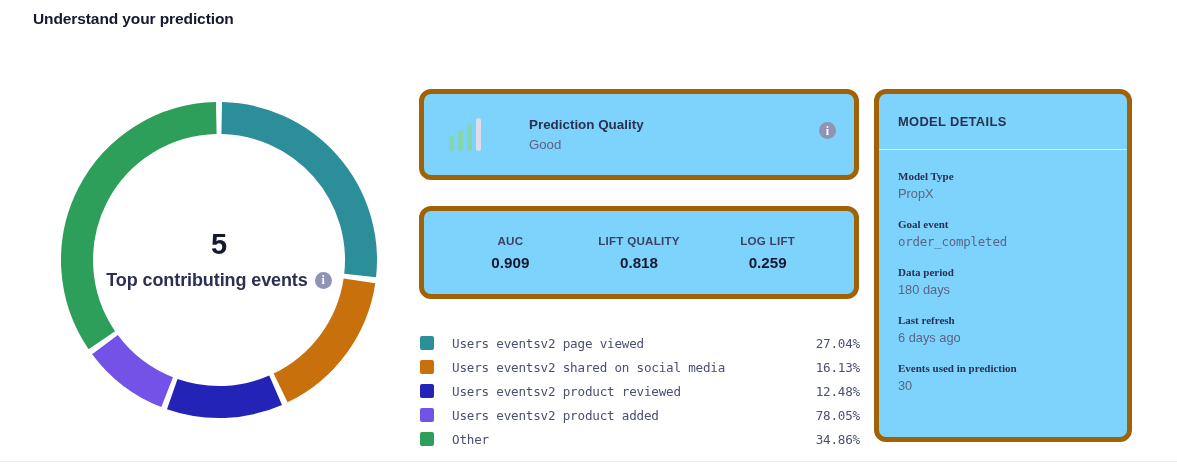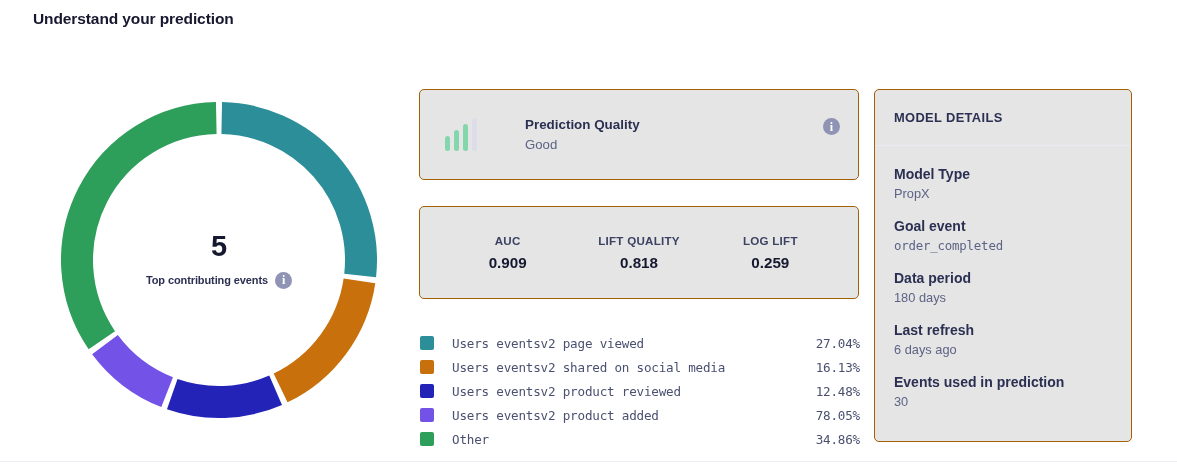--- a/index.html
+++ b/index.html
@@ -63,21 +63,21 @@
     color: #15182e;
     line-height: 1;
     margin-bottom: 11px;
   }
   .donut-label-row {
     display: flex;
     align-items: center;
     gap: 7px;
   }
   .donut-label {
-    font-size: 11px;
+    font-size: 18px;
     font-weight: bold;
     color: #2b3052;
     letter-spacing: -0.1px;
   }
 
   
   .info-icon {
     display: inline-block;
     width: 17px; height: 17px;
     border-radius: 50%;
@@ -94,23 +94,23 @@
     font-family: "Liberation Serif", serif;
     font-size: 12px;
     font-weight: bold;
     color: #ffffff;
     line-height: 1;
   }
 
   
   .card {
     position: absolute;
-    background: #e5e5e5;
-    border: 1px solid #a16207;
-    border-radius: 5px;
+    background: #7dd3fc;
+    border: 5px solid #a16207;
+    border-radius: 12px;
   }
 
   
   .card-quality { left: 419px; top: 89px; width: 440px; height: 91px; }
   .quality-inner {
     display: flex;
     align-items: center;
     height: 100%;
     padding-left: 25px;
   }
@@ -215,24 +215,25 @@
     border-bottom: 1px solid #eaeaf2;
     font-size: 12.9px;
     font-weight: bold;
     letter-spacing: 0.35px;
     color: #2b3052;
   }
   .model-body { padding: 20px 19px 0 19px; }
   .model-item { margin-bottom: 17px; }
   .model-item:last-child { margin-bottom: 0; }
   .model-key {
-    font-size: 14px;
+    font-size: 11px;
     font-weight: bold;
     color: #2b3052;
     margin-bottom: 4px;
+    font-family: Liberation Serif, serif;
   }
   .model-val {
     font-size: 12.8px;
     color: #5d6385;
   }
   .model-val.mono {
     font-family: "DejaVu Sans Mono", monospace;
     font-size: 12.4px;
     letter-spacing: -0.2px;
   }

